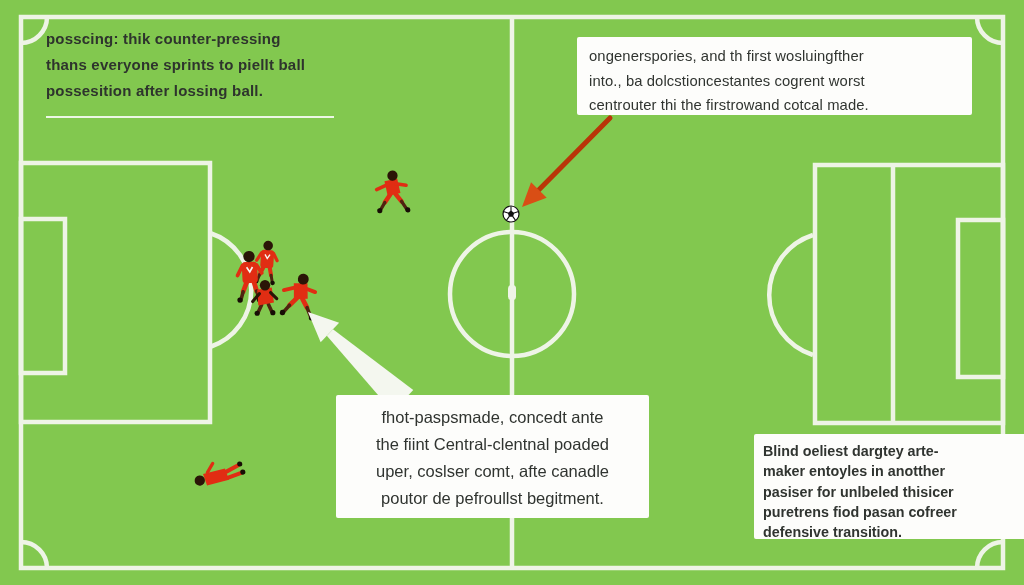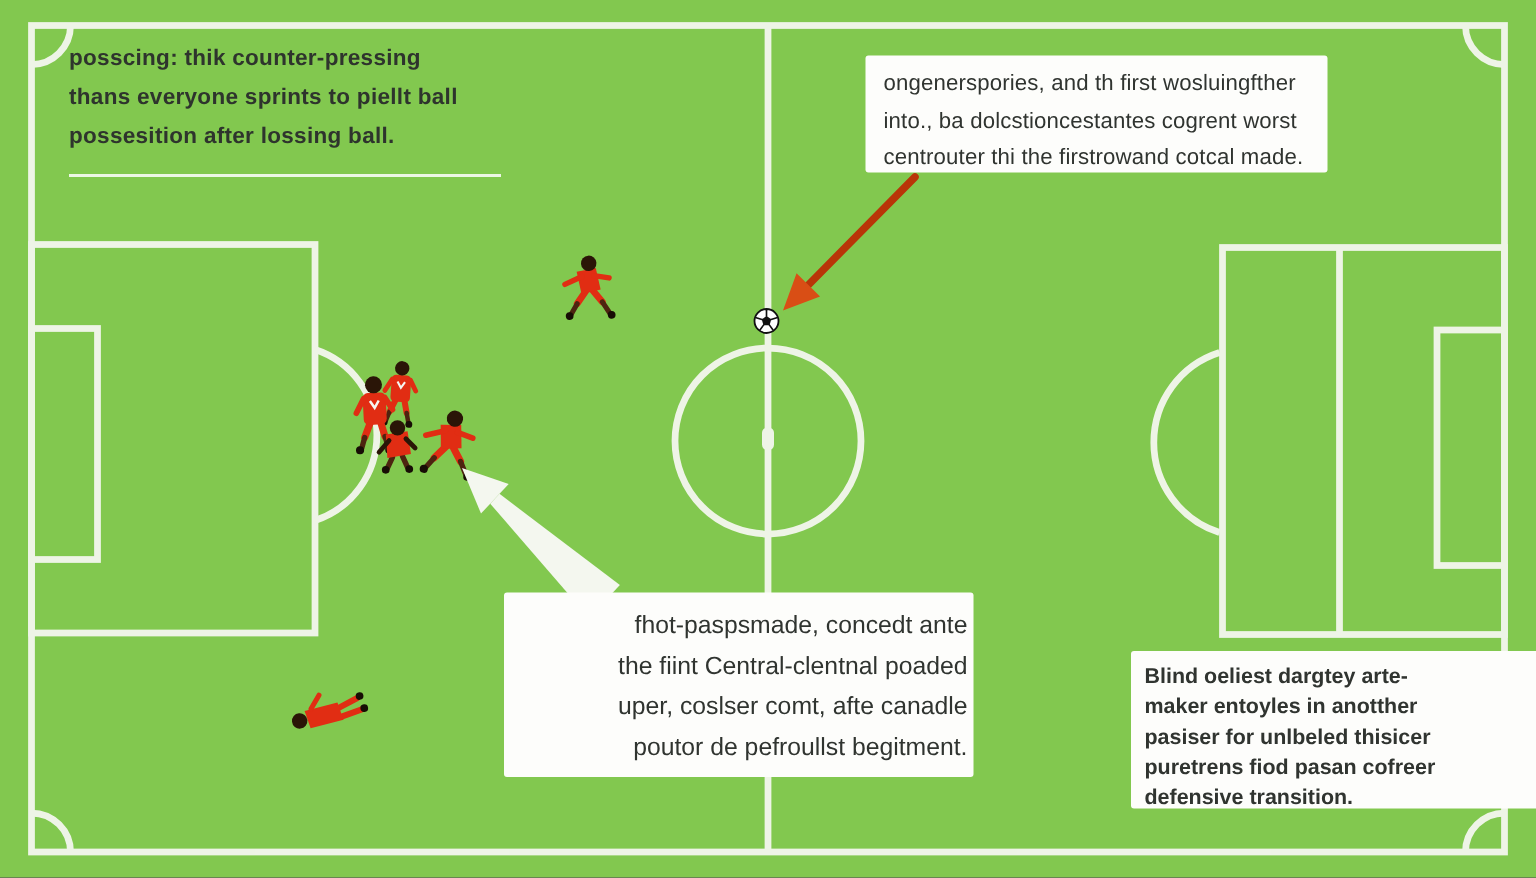--- a/index.html
+++ b/index.html
@@ -20,26 +20,26 @@
   }
   .title-block{
     position:absolute;z-index:2;box-sizing:border-box;background:transparent;
     color:#2e342d;font-size:15px;font-weight:600;line-height:26px;
     letter-spacing:.2px;white-space:pre-line;
   }
   .title-underline{
     position:absolute;z-index:2;height:2px;background:rgba(255,255,255,.85);
   }
   .co-top-right{
-    left:577px;top:37px;width:308px;height:78px;padding:7px 12px;
+    left:577px;top:37px;width:395px;height:78px;padding:7px 12px;
     font-size:14.8px;line-height:24.5px;font-weight:500;letter-spacing:.1px;
   }
   .co-center{
     left:336px;top:395px;width:313px;height:123px;padding:9px 4px;
-    font-size:16.5px;line-height:27px;font-weight:500;text-align:right;
+    font-size:16.5px;line-height:27px;font-weight:500;text-align:center;
   }
   .co-bottom-right{
     left:754px;top:434px;width:272px;height:105px;padding:7px 9px;
     font-size:14.3px;line-height:20.3px;font-weight:700;
   }
 </style>
 </head>
 <body>
 
 <div class="stage">

